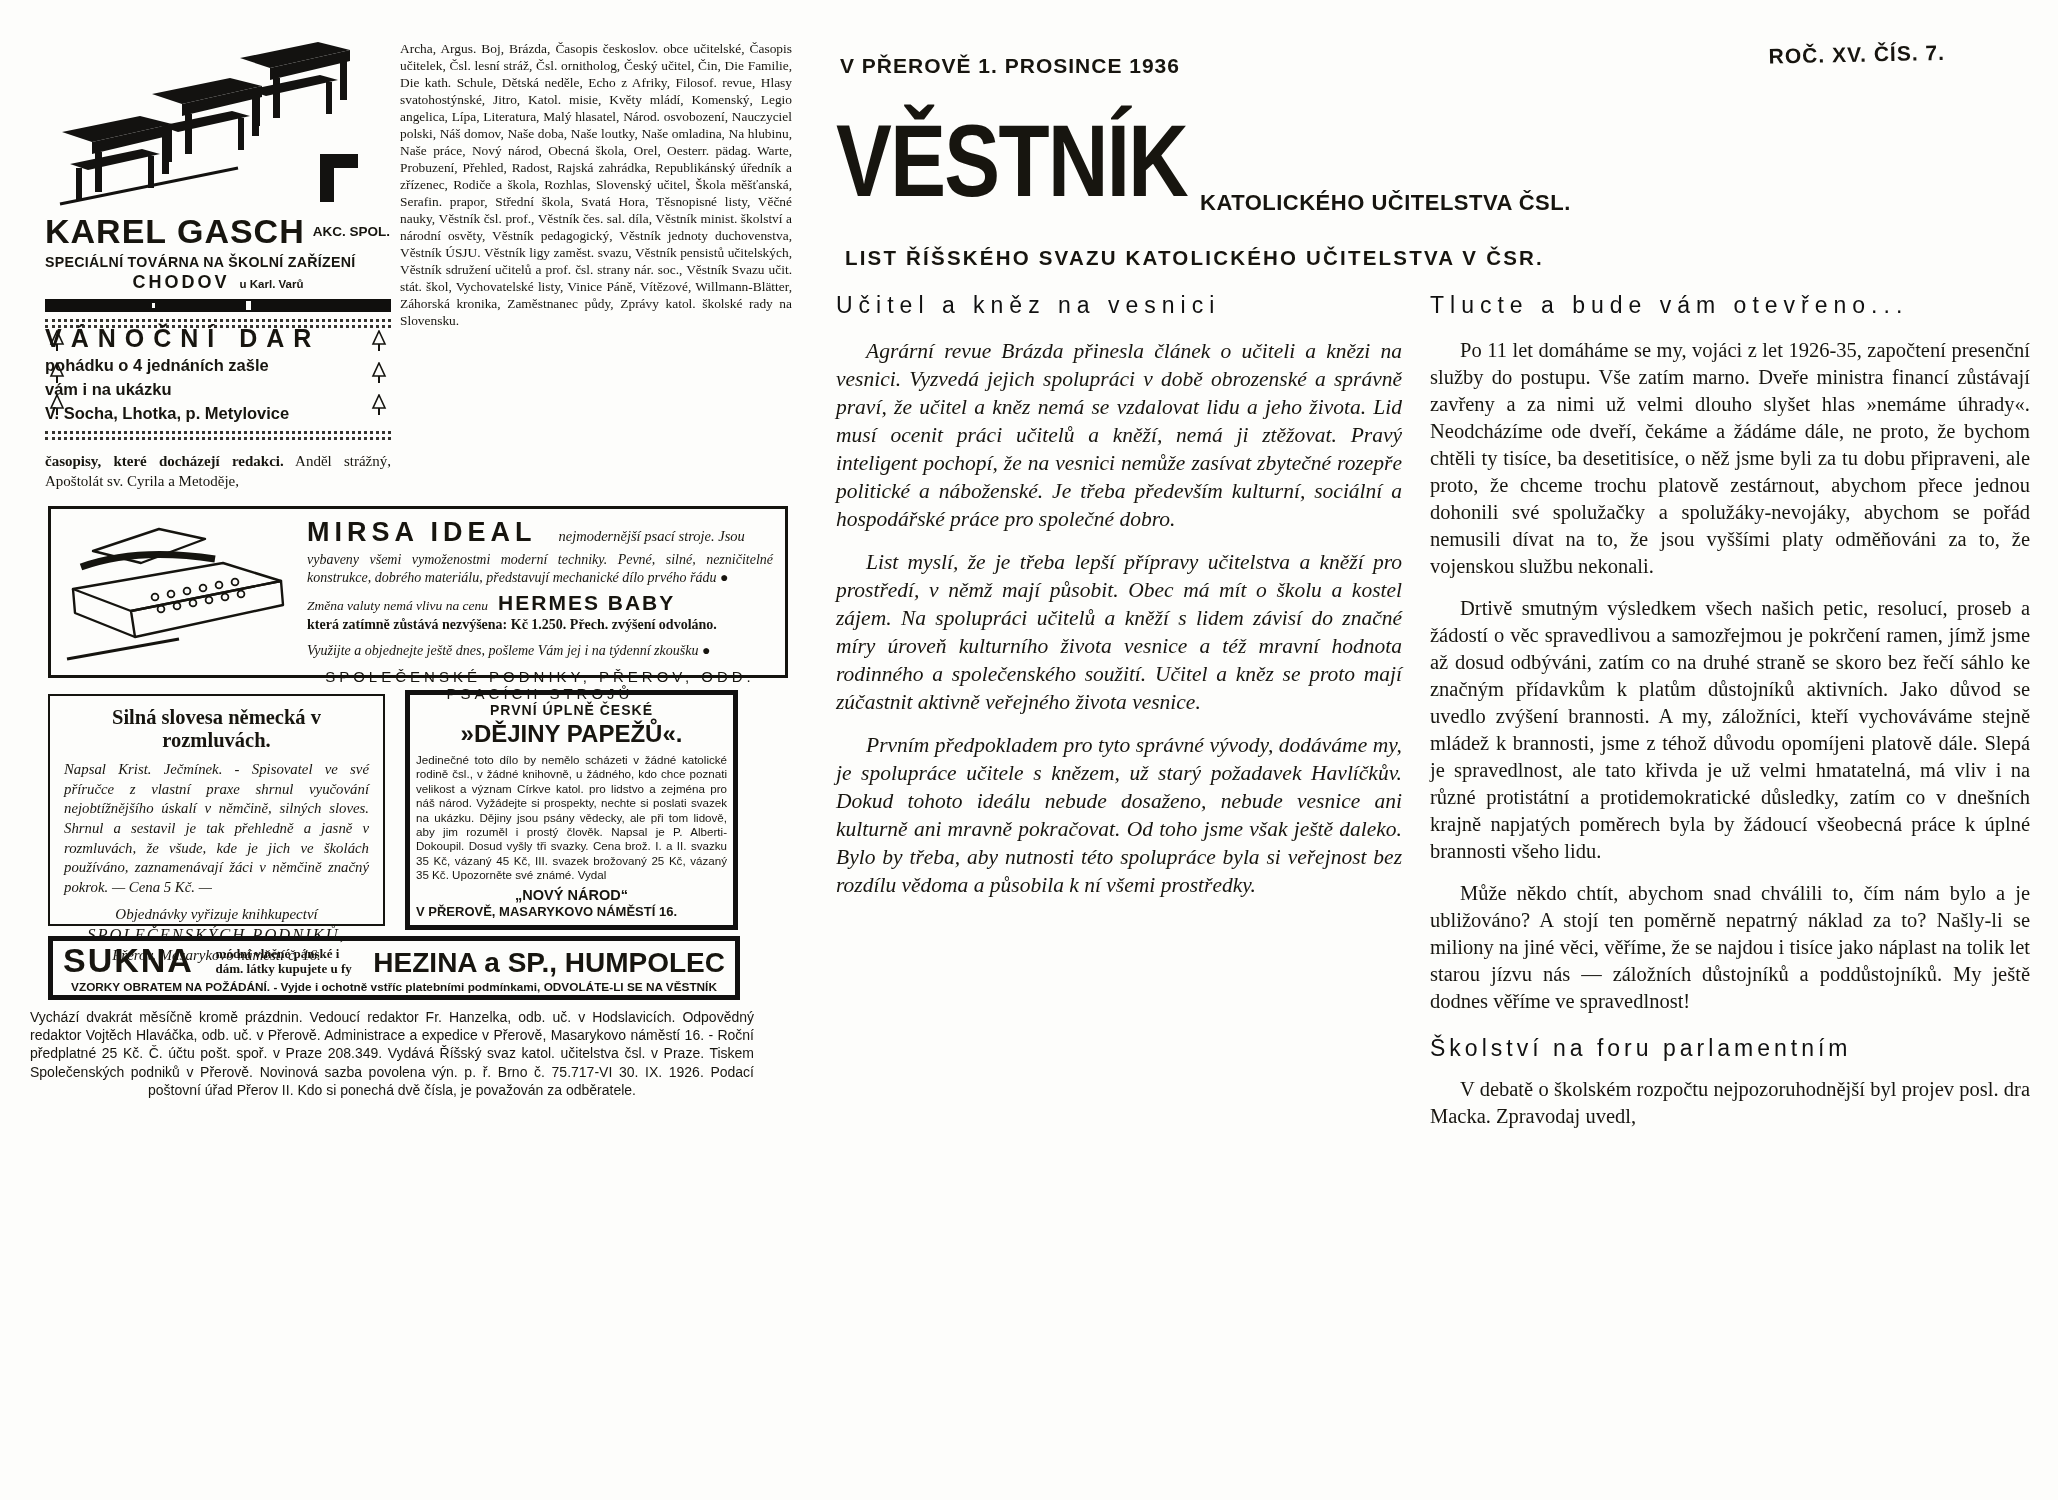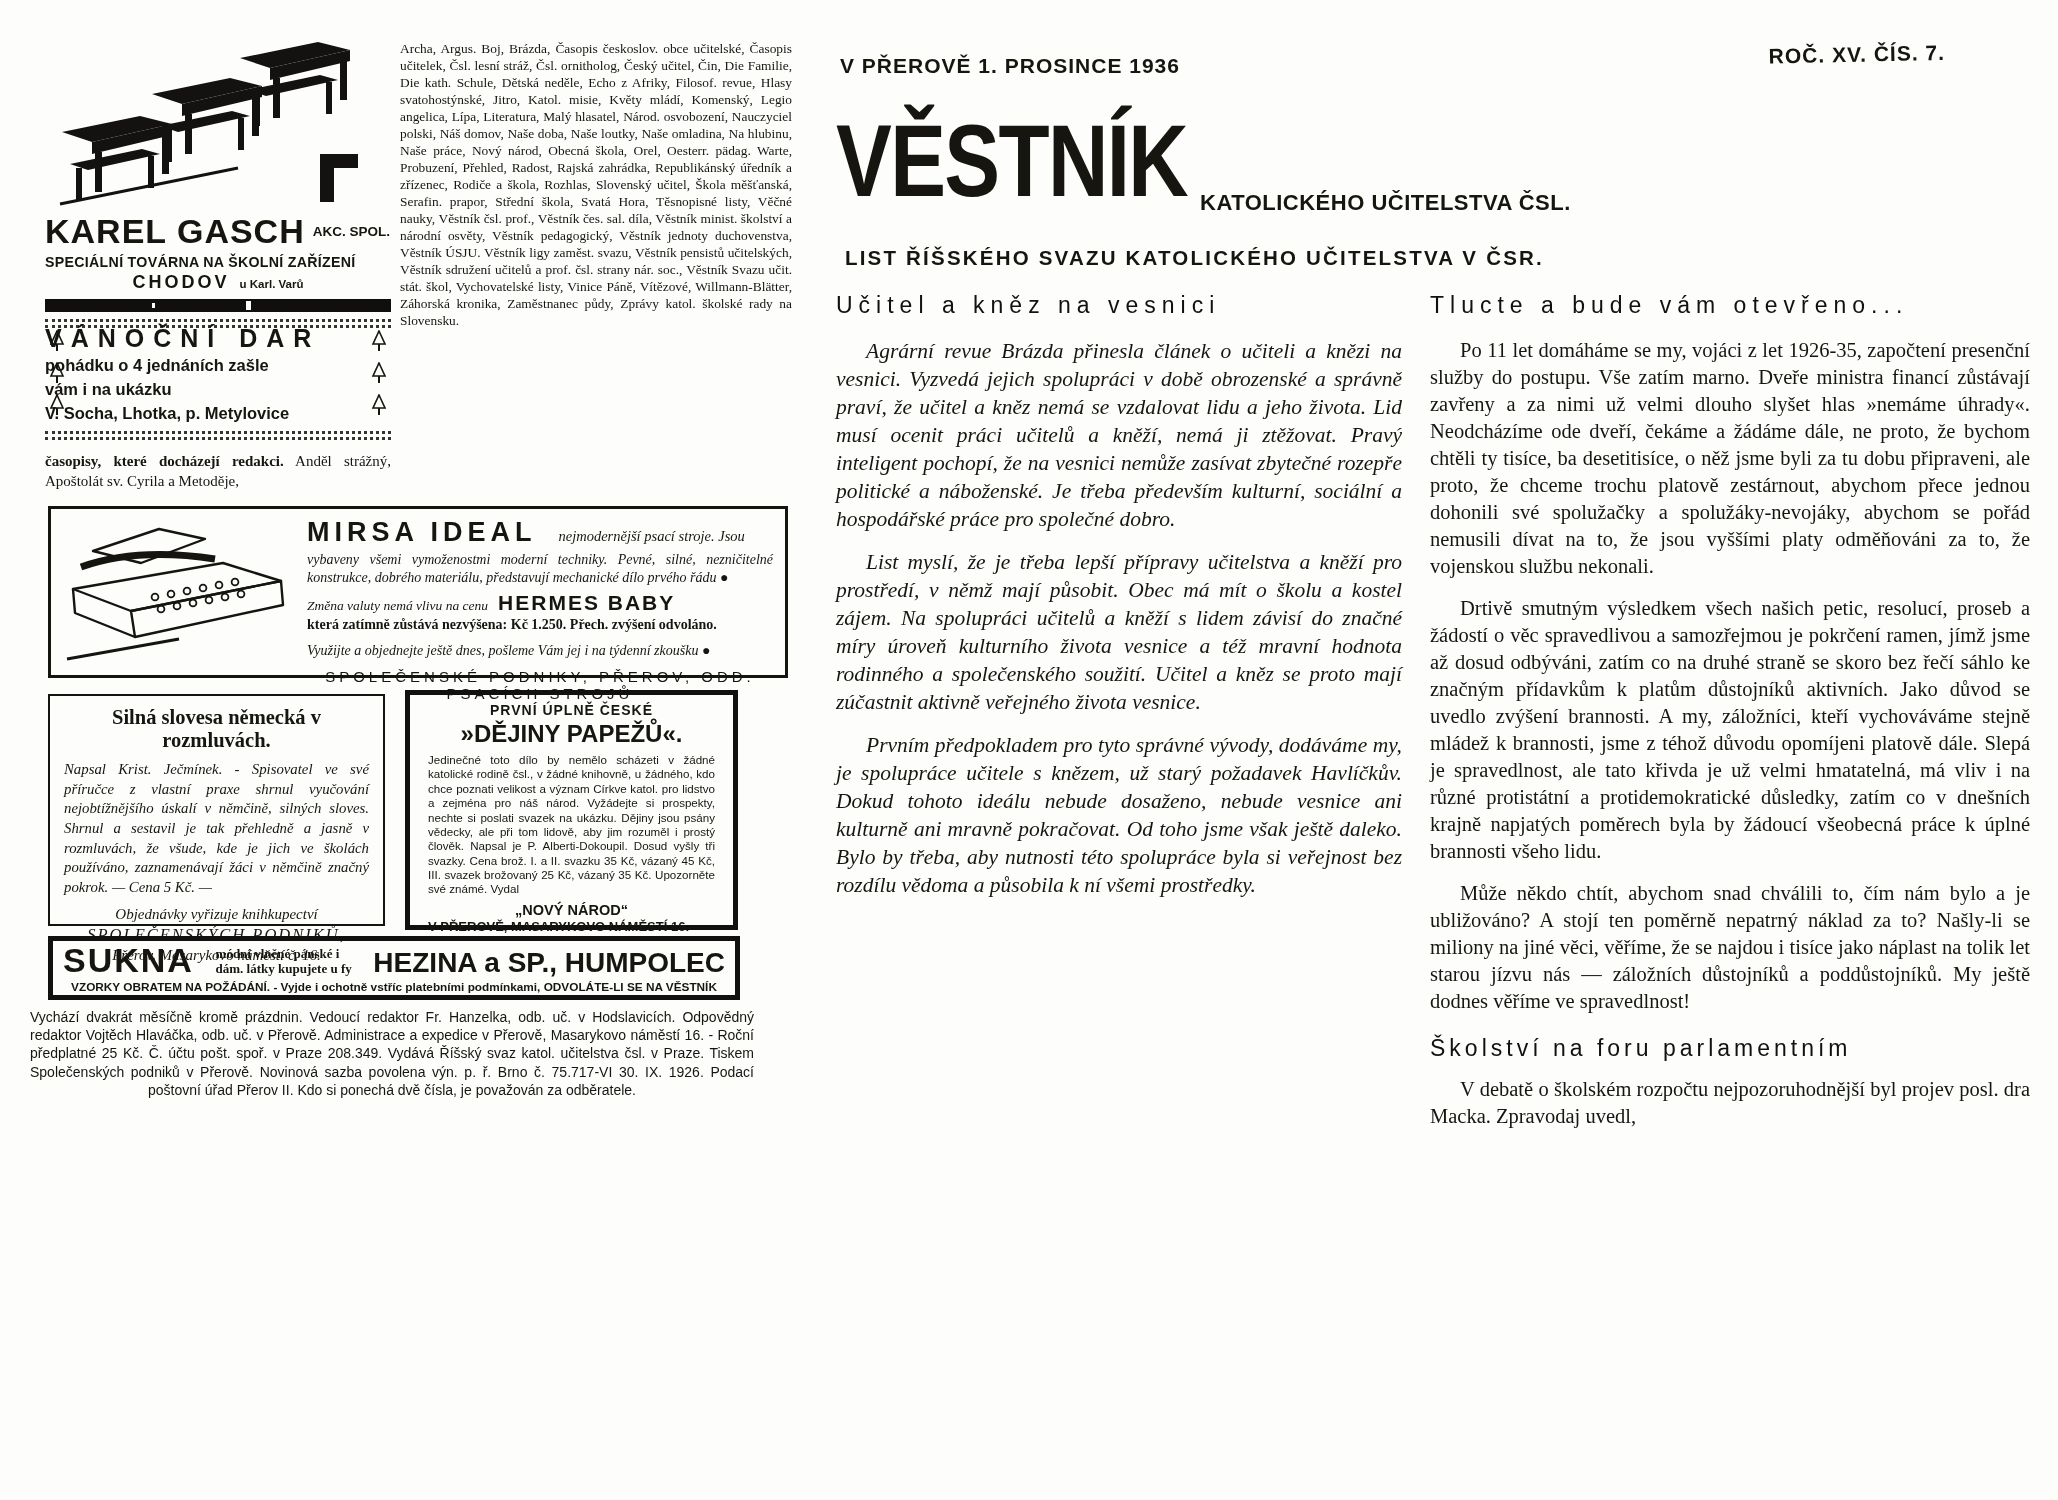--- a/index.html
+++ b/index.html
@@ -46,21 +46,21 @@
   .hermes-line2{font-style:italic;font-size:14px;margin-top:10px}
   .mirsa-footer{font-family:"Liberation Sans",sans-serif;font-size:15px;letter-spacing:4px;text-align:center;margin-top:9px}
 
   .silna{left:48px;top:694px;width:337px;height:232px;border:2px solid #15140f;padding:10px 14px;text-align:center}
   .silna-title{font-weight:bold;font-size:20.5px}
   .silna-body{font-style:italic;font-size:14.8px;line-height:1.33;text-align:justify;margin-top:8px}
   .silna-orders1{font-style:italic;font-size:15px;margin-top:8px}
   .silna-orders2{font-style:italic;font-size:16.5px;letter-spacing:2px;margin-top:2px}
   .silna-orders3{font-style:italic;font-size:15px;margin-top:2px}
 
-  .dejiny{left:405px;top:690px;width:333px;height:240px;border:5px solid #121110;padding:7px 18px;text-align:center}
+  .dejiny{left:405px;top:690px;width:333px;height:240px;border:5px solid #121110;padding:7px 6px;text-align:center}
   .dejiny-kicker{font-family:"Liberation Sans",sans-serif;font-weight:bold;font-size:14px;letter-spacing:1px}
   .dejiny-title{font-family:"Liberation Sans",sans-serif;font-weight:bold;font-size:24px;margin-top:2px}
   .dejiny-body{font-family:"Liberation Sans",sans-serif;font-size:11.6px;line-height:1.24;text-align:justify;margin-top:5px}
   .dejiny-pub1{font-family:"Liberation Sans",sans-serif;font-weight:bold;font-size:14.5px;margin-top:5px;text-align:center}
   .dejiny-pub2{font-family:"Liberation Sans",sans-serif;font-weight:bold;font-size:13px;margin-top:1px;text-align:left}
 
   .sukna{left:48px;top:936px;width:692px;height:64px;border:5px solid #121110;padding:2px 10px}
   .sukna-row{display:flex;align-items:flex-end;justify-content:space-between;gap:8px}
   .sukna-word{font-family:"Liberation Sans",sans-serif;font-weight:bold;font-size:34px;letter-spacing:2px;line-height:1}
   .sukna-smalls{font-family:Liberation Serif, serif;font-weight:bold;font-size:13px;line-height:1.2;text-align:left}

